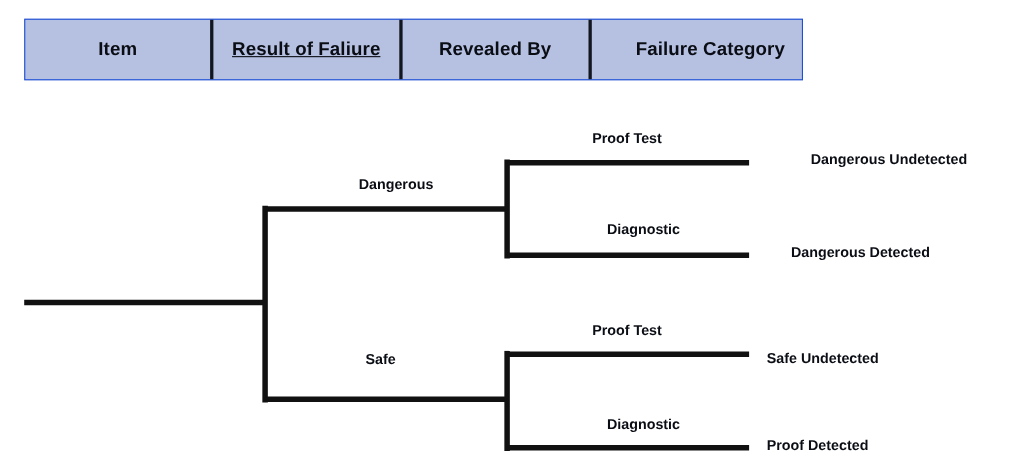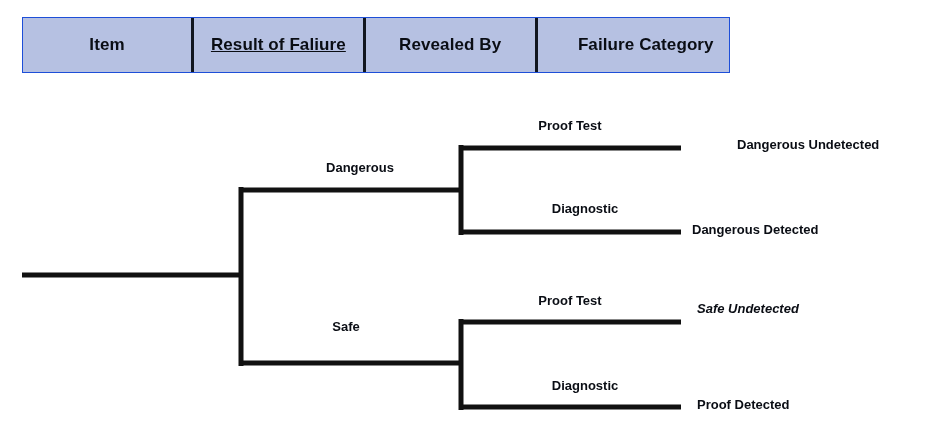--- a/index.html
+++ b/index.html
@@ -97,15 +97,15 @@
 
 <div class="tree-label center" style="left:360px; top:161px;">Dangerous</div>
 <div class="tree-label center" style="left:346px; top:320px;">Safe</div>
 
 <div class="tree-label center" style="left:570px; top:119px;">Proof Test</div>
 <div class="tree-label center" style="left:585px; top:202px;">Diagnostic</div>
 <div class="tree-label center" style="left:570px; top:294px;">Proof Test</div>
 <div class="tree-label center" style="left:585px; top:379px;">Diagnostic</div>
 
 <div class="tree-label" style="left:737px; top:138px;">Dangerous Undetected</div>
-<div class="tree-label" style="left:692px; top:223px;">Dangerous Detected</div>
-<div class="tree-label" style="left:697px; top:302px;font-style:italic;">Safe Undetected</div>
+<div class="tree-label" style="left:719px; top:223px;">Dangerous Detected</div>
+<div class="tree-label" style="left:697px; top:319px;">Safe Undetected</div>
 <div class="tree-label" style="left:697px; top:398px;">Proof Detected</div>
 
 </body></html>

